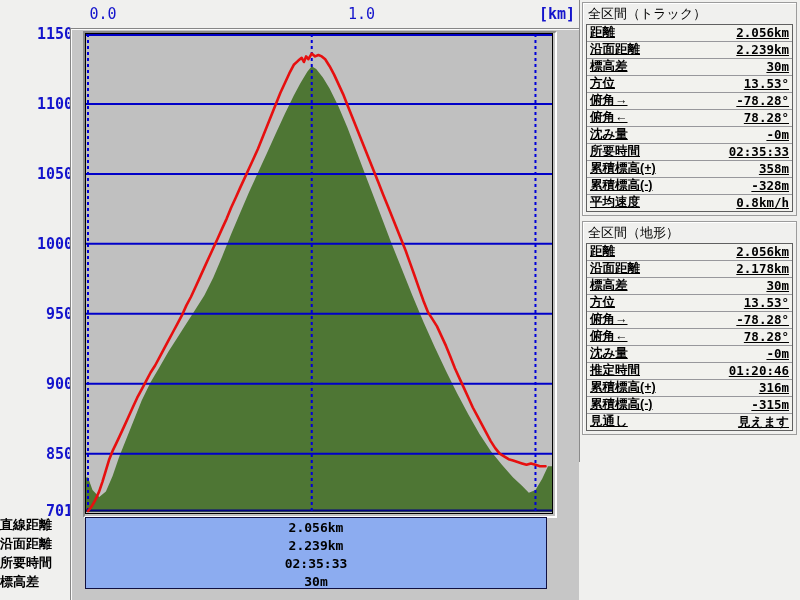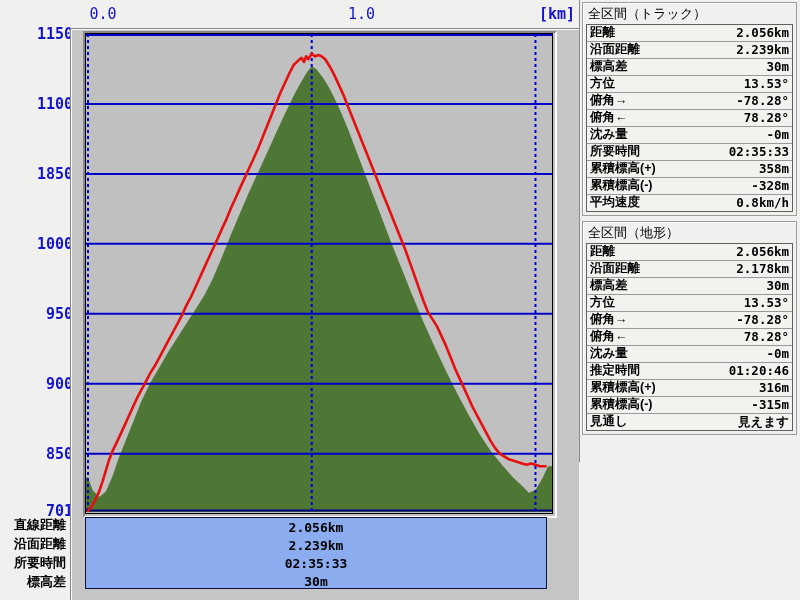--- a/index.html
+++ b/index.html
@@ -6,21 +6,21 @@
     font-family:"Liberation Sans","DejaVu Sans",sans-serif;}
   .page{position:relative;width:800px;height:600px;background:#f0f0ee;}
 
   
   .ytick{position:absolute;left:0;width:64px;text-align:right;height:16px;line-height:16px;
     font-family:"DejaVu Sans Mono",monospace;font-weight:bold;font-size:15px;color:#1414cc;padding-left:9px;}
   .xtick{position:absolute;top:6px;height:16px;line-height:16px;
     font-family:"DejaVu Sans Mono",monospace;font-weight:normal;font-size:15px;color:#1414cc;}
   .xunit{position:absolute;top:6px;left:538px;width:38px;text-align:center;height:16px;line-height:16px;
     font-family:"DejaVu Sans Mono",monospace;font-weight:bold;font-size:15px;color:#1414cc;}
-  .sumlbl{position:absolute;left:0;width:66px;text-align:right;height:18px;line-height:18px;
+  .sumlbl{position:absolute;left:0;width:66px;height:18px;line-height:18px;
     font-weight:bold;font-size:13px;color:#000;}
 
   
   .chart-pane{position:absolute;left:70px;top:28px;width:508px;height:572px;background:#c6c6c6;
     border-top:1px solid #868686;border-left:1px solid #868686;
     box-shadow:inset 1px 1px 0 #fafafa;}
   .plot-frame{position:absolute;left:12px;top:2px;width:470px;height:483px;
     border:2px solid;border-color:#8a8a8a #ffffff #ffffff #8a8a8a;background:#c0c0c0;}
   .plot-inner{position:absolute;left:0;top:0;width:466px;height:479px;border:1px solid #000;}
   .info-box{position:absolute;left:14px;top:488px;width:460px;height:70px;
@@ -29,41 +29,41 @@
     font-family:"DejaVu Sans Mono","Liberation Sans",monospace;}
   .info-box .info-row:first-child{margin-top:1px;}
 
   
   .right-pane{position:absolute;left:579px;top:0;width:221px;height:462px;background:#f0f0ee;
     border-left:1px solid #8a8a8a;box-sizing:border-box;padding:2px 3px 0 2px;}
   .section{border:1px solid #9c9c9c;box-shadow:inset 1px 1px 0 #ffffff;margin-bottom:5px;
     background:#f0f0ee;}
   .section-title{height:20px;line-height:20px;padding:1px 0 0 5px;font-size:13px;color:#000;}
   .section-table{margin:0 3px 3px 3px;border:1px solid #606060;background:#f2f2ee;}
-  .srow{display:flex;height:16px;line-height:15px;border-bottom:1px solid #98989c;}
+  .srow{display:flex;height:16px;line-height:15px;border-bottom:1px solid #98989c;text-decoration:underline;}
   .srow:last-child{border-bottom:none;}
   .srow .lbl{flex:1;padding-left:3px;font-weight:bold;font-size:12.5px;color:#000;white-space:nowrap;}
   .srow .val{padding-right:3px;text-align:right;font-weight:bold;font-size:12.5px;color:#000;
     font-family:"DejaVu Sans Mono","Liberation Sans",monospace;white-space:nowrap;}
 </style>
 </head>
 <body>
 
 <div class="page">
 
   <div id="x-axis">
     <div class="xunit">[km]</div>
   <div class="xtick" style="width: 30px; text-align: center; left: 88px;">0.0</div>
       <div class="xtick" style="width: 30px; text-align: right; left: 297px; margin-left: 48px;">1.0</div>
     </div>
 
   <div id="y-axis">
       <div class="ytick" style="top: 26px;">1150</div>
       <div class="ytick" style="top: 96px;">1100</div>
-      <div class="ytick" style="top: 166px;">1850</div>
+      <div class="ytick" style="top: 166px;">1050</div>
       <div class="ytick" style="top: 236px;">1000</div>
       <div class="ytick" style="top: 306px;">950</div>
       <div class="ytick" style="top: 376px;">900</div>
       <div class="ytick" style="top: 446px;">850</div>
       <div class="ytick" style="top: 503px;">701</div>
     </div>
 
   <div id="summary-labels">
       <div class="sumlbl" style="top: 516px;">直線距離</div>
       <div class="sumlbl" style="top: 535px;">沿面距離</div>

